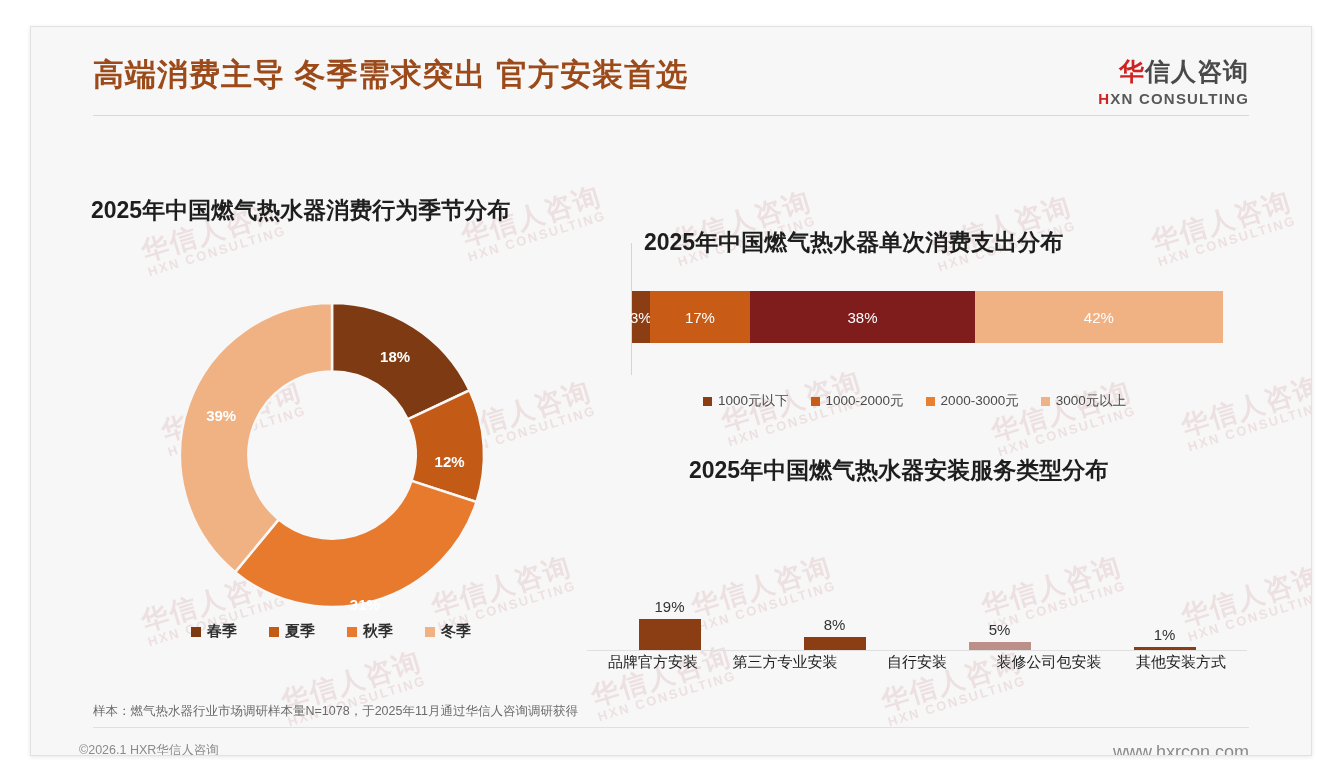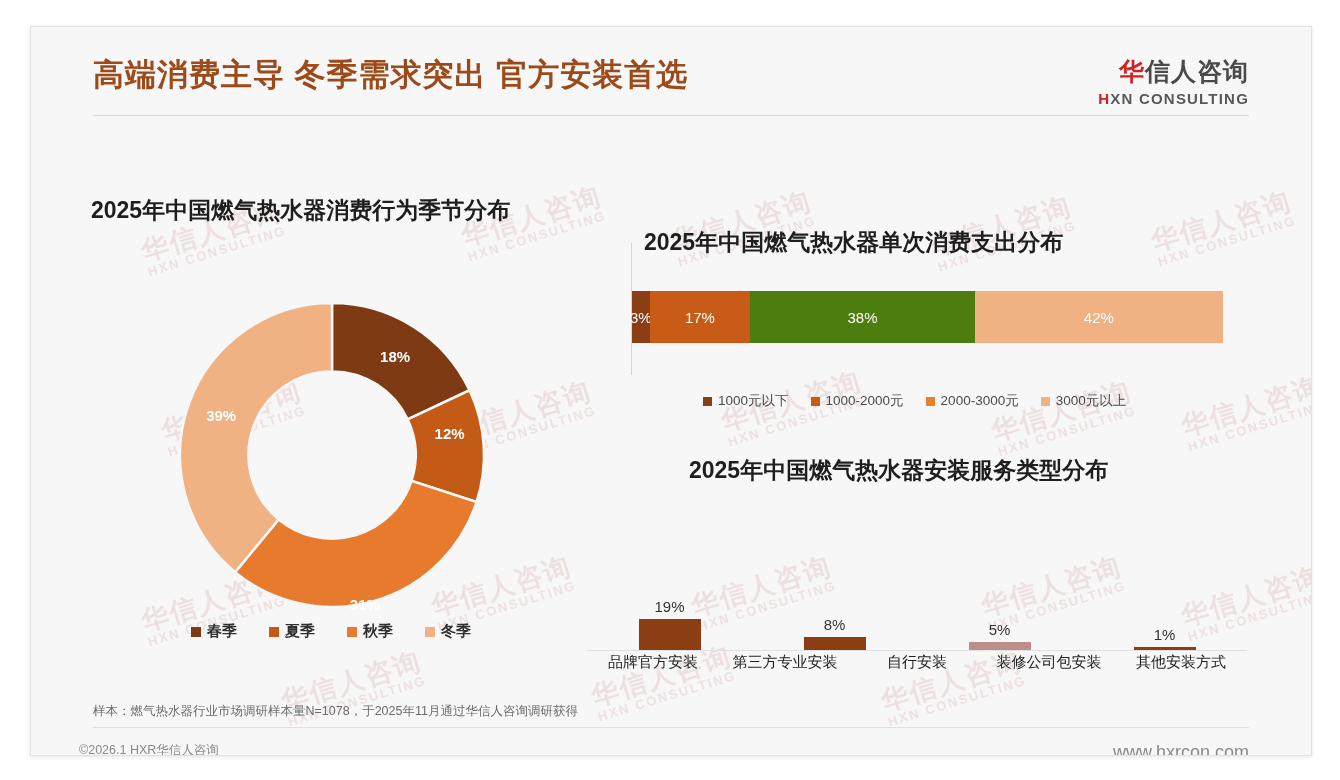--- a/index.html
+++ b/index.html
@@ -389,21 +389,21 @@
   <div class="chart-title" id="title-donut">2025年中国燃气热水器消费行为季节分布</div>
   <div class="donut-wrap">
     <svg class="donut-svg" id="donut-svg" width="312" height="312" viewBox="0 0 312 312">
         <path d="M 156 4 A 152 152 0 0 1 293.533711974835 91.28154768210895 L 231.64354158615924 120.40485122515992 A 83.60000000000001 83.60000000000001 0 0 0 156 72.39999999999999 Z" fill="#7e3a12" stroke="#f7f7f7" stroke-width="2.5"></path>
         <path d="M 293.533711974835 91.28154768210895 A 152 152 0 0 1 300.56059047686335 202.970583144992 L 235.50832476227487 181.83382072974558 A 83.60000000000001 83.60000000000001 0 0 0 231.64354158615924 120.40485122515992 Z" fill="#c35a16" stroke="#f7f7f7" stroke-width="2.5"></path>
         <path d="M 300.56059047686335 202.970583144992 A 152 152 0 0 1 59.111553558199205 273.11801290192 L 102.71135445700956 220.41490709605603 A 83.60000000000001 83.60000000000001 0 0 0 235.50832476227487 181.83382072974558 Z" fill="#e87a2e" stroke="#f7f7f7" stroke-width="2.5"></path>
         <path d="M 59.111553558199205 273.11801290192 A 152 152 0 0 1 155.99999999999997 4 L 155.99999999999997 72.39999999999999 A 83.60000000000001 83.60000000000001 0 0 0 102.71135445700956 220.41490709605603 Z" fill="#f0b183" stroke="#f7f7f7" stroke-width="2.5"></path>
       </svg>
     <div id="donut-labels">
         <div class="donut-label" style="left: 219.12px; top: 56.5382px;">18%</div>
-        <div class="donut-label" style="left: 273.568px; top: 134px;">12%</div>
+        <div class="donut-label" style="left: 273.568px; top: 162px;">12%</div>
         <div class="donut-label" style="left: 188.865px; top: 269.123px; margin-top: 36px;">31%</div>
         <div class="donut-label" style="left: 45.1642px; top: 116.097px;">39%</div>
       </div>
   </div>
   <div class="legend" id="legend-donut">
       <div class="legend-item">
         <span class="legend-swatch" style="background: rgb(126, 58, 18);"></span>
         <span class="legend-text">春季</span>
       </div>
       <div class="legend-item">
@@ -424,21 +424,21 @@
   <div class="stacked-area">
     <div class="stacked-axis"></div>
 
     <div class="stacked-row" id="stacked-row">
         <div class="stacked-seg" style="width: 3%; background: rgb(139, 62, 20);">
           <span class="seg-val">3%</span>
         </div>
         <div class="stacked-seg" style="width: 17%; background: rgb(200, 92, 23);">
           <span class="seg-val">17%</span>
         </div>
-        <div class="stacked-seg" style="width: 38%; background: #4d7c0f;">
+        <div class="stacked-seg" style="width: 38%; background: #7f1d1d;">
           <span class="seg-val">38%</span>
         </div>
         <div class="stacked-seg" style="width: 42%; background: rgb(240, 177, 131);">
           <span class="seg-val">42%</span>
         </div>
       </div>
   </div>
   <div class="legend" id="legend-stacked">
       <div class="legend-item">
         <span class="legend-swatch" style="background: rgb(139, 62, 20);"></span>

